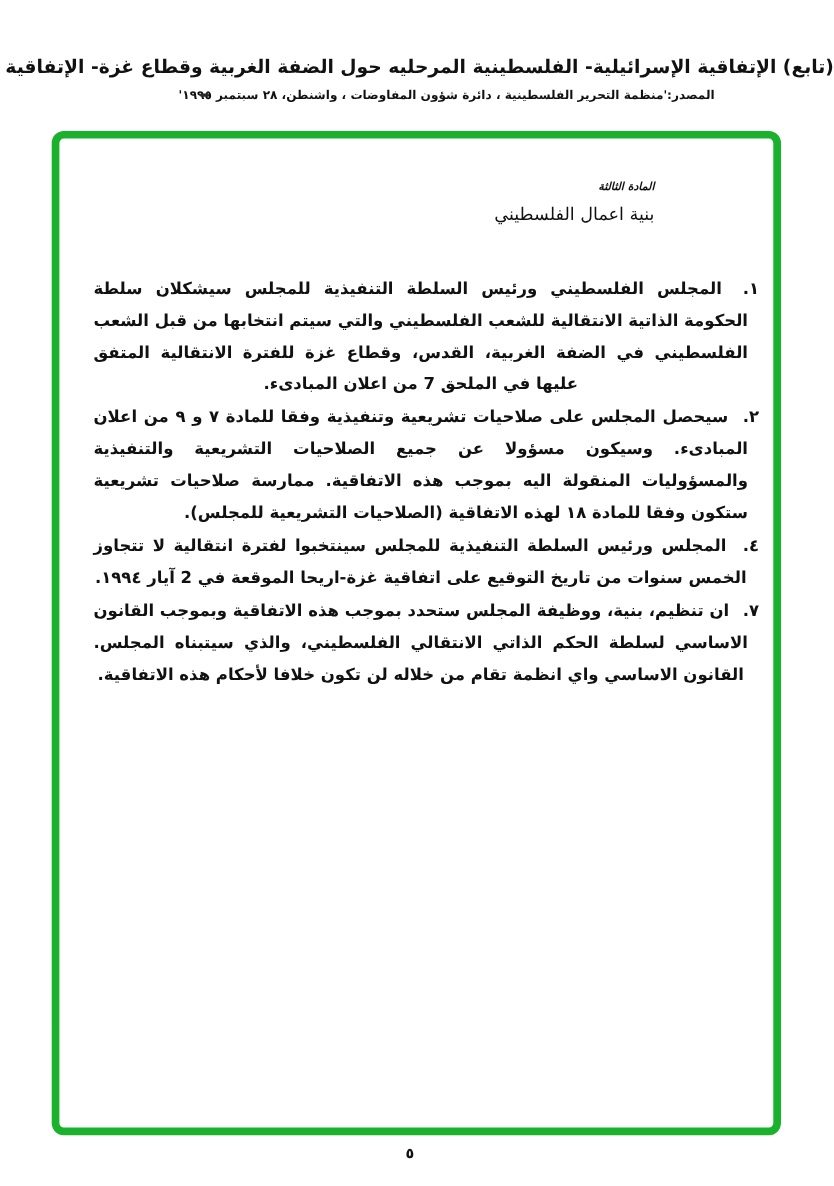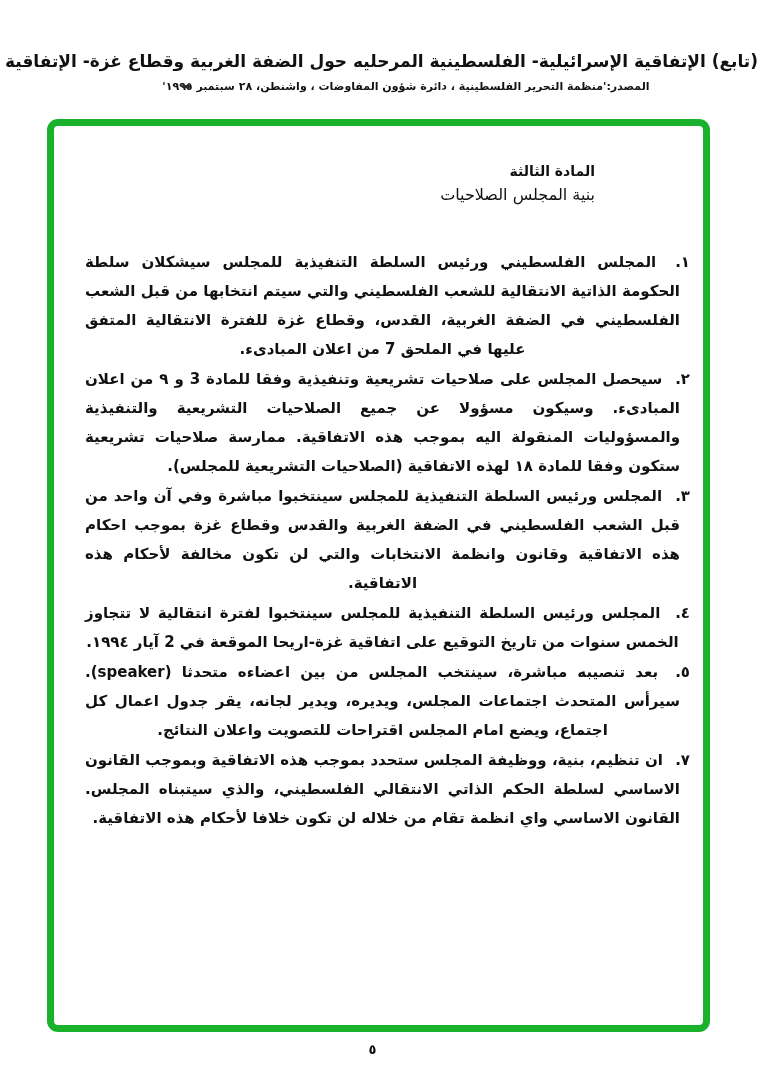--- a/index.html
+++ b/index.html
@@ -75,24 +75,25 @@
     padding: 34px 13px 0 31px;
   }
 
   
   .article-head {
     margin-left: 0;
     margin-right: 95px;
     text-align: right;
   }
   .article-title {
-    font-size: 14px;
+    font-size: 10px;
     font-weight: bold;
     line-height: 22px;
     margin: 0;
+    font-style: italic;
   }
   .article-subtitle {
     font-size: 16px;
     font-weight: normal;
     line-height: 26px;
     margin: 0;
   }
 
   
   .items {
@@ -142,43 +143,35 @@
   </div>
 
   <div class="artifact-1"></div>
   <div class="artifact-2"></div>
 
   <div class="frame">
     <div class="frame-inner">
 
       <div class="article-head">
         <p class="article-title">المادة الثالثة</p>
-        <p class="article-subtitle">بنية المجلس الصلاحيات</p>
+        <p class="article-subtitle">بنية اعمال الفلسطيني</p>
       </div>
 
       <div class="items">
         <p class="item">
           <span class="num">١.</span>
           <span>المجلس الفلسطيني ورئيس السلطة التنفيذية للمجلس سيشكلان سلطة الحكومة الذاتية الانتقالية للشعب الفلسطيني والتي سيتم انتخابها من قبل الشعب الفلسطيني في الضفة الغربية، القدس، وقطاع غزة للفترة الانتقالية المتفق عليها في الملحق 7 من اعلان المبادىء.</span>
         </p>
         <p class="item">
           <span class="num">٢.</span>
-          <span>سيحصل المجلس على صلاحيات تشريعية وتنفيذية وفقا للمادة 3 و ٩ من اعلان المبادىء. وسيكون مسؤولا عن جميع الصلاحيات التشريعية والتنفيذية والمسؤوليات المنقولة اليه بموجب هذه الاتفاقية. ممارسة صلاحيات تشريعية ستكون وفقا للمادة ١٨ لهذه الاتفاقية (الصلاحيات التشريعية للمجلس).</span>
-        </p>
-        <p class="item">
-          <span class="num">٣.</span>
-          <span>المجلس ورئيس السلطة التنفيذية للمجلس سينتخبوا مباشرة وفي آن واحد من قبل الشعب الفلسطيني في الضفة الغربية والقدس وقطاع غزة بموجب احكام هذه الاتفاقية وقانون وانظمة الانتخابات والتي لن تكون مخالفة لأحكام هذه الاتفاقية.</span>
+          <span>سيحصل المجلس على صلاحيات تشريعية وتنفيذية وفقا للمادة ٧ و ٩ من اعلان المبادىء. وسيكون مسؤولا عن جميع الصلاحيات التشريعية والتنفيذية والمسؤوليات المنقولة اليه بموجب هذه الاتفاقية. ممارسة صلاحيات تشريعية ستكون وفقا للمادة ١٨ لهذه الاتفاقية (الصلاحيات التشريعية للمجلس).</span>
         </p>
         <p class="item">
           <span class="num">٤.</span>
           <span>المجلس ورئيس السلطة التنفيذية للمجلس سينتخبوا لفترة انتقالية لا تتجاوز الخمس سنوات من تاريخ التوقيع على اتفاقية غزة-اريحا الموقعة في 2 آيار ١٩٩٤.</span>
-        </p>
-        <p class="item">
-          <span class="num">٥.</span>
-          <span>بعد تنصيبه مباشرة، سينتخب المجلس من بين اعضاءه متحدثا (speaker). سيرأس المتحدث اجتماعات المجلس، ويديره، ويدير لجانه، يقر جدول اعمال كل اجتماع، ويضع امام المجلس اقتراحات للتصويت واعلان النتائج.</span>
         </p>
         <p class="item">
           <span class="num">٧.</span>
           <span>ان تنظيم، بنية، ووظيفة المجلس ستحدد بموجب هذه الاتفاقية وبموجب القانون الاساسي لسلطة الحكم الذاتي الانتقالي الفلسطيني، والذي سيتبناه المجلس. القانون الاساسي واي انظمة تقام من خلاله لن تكون خلافا لأحكام هذه الاتفاقية.</span>
         </p>
       </div>
 
     </div>
   </div>
 

